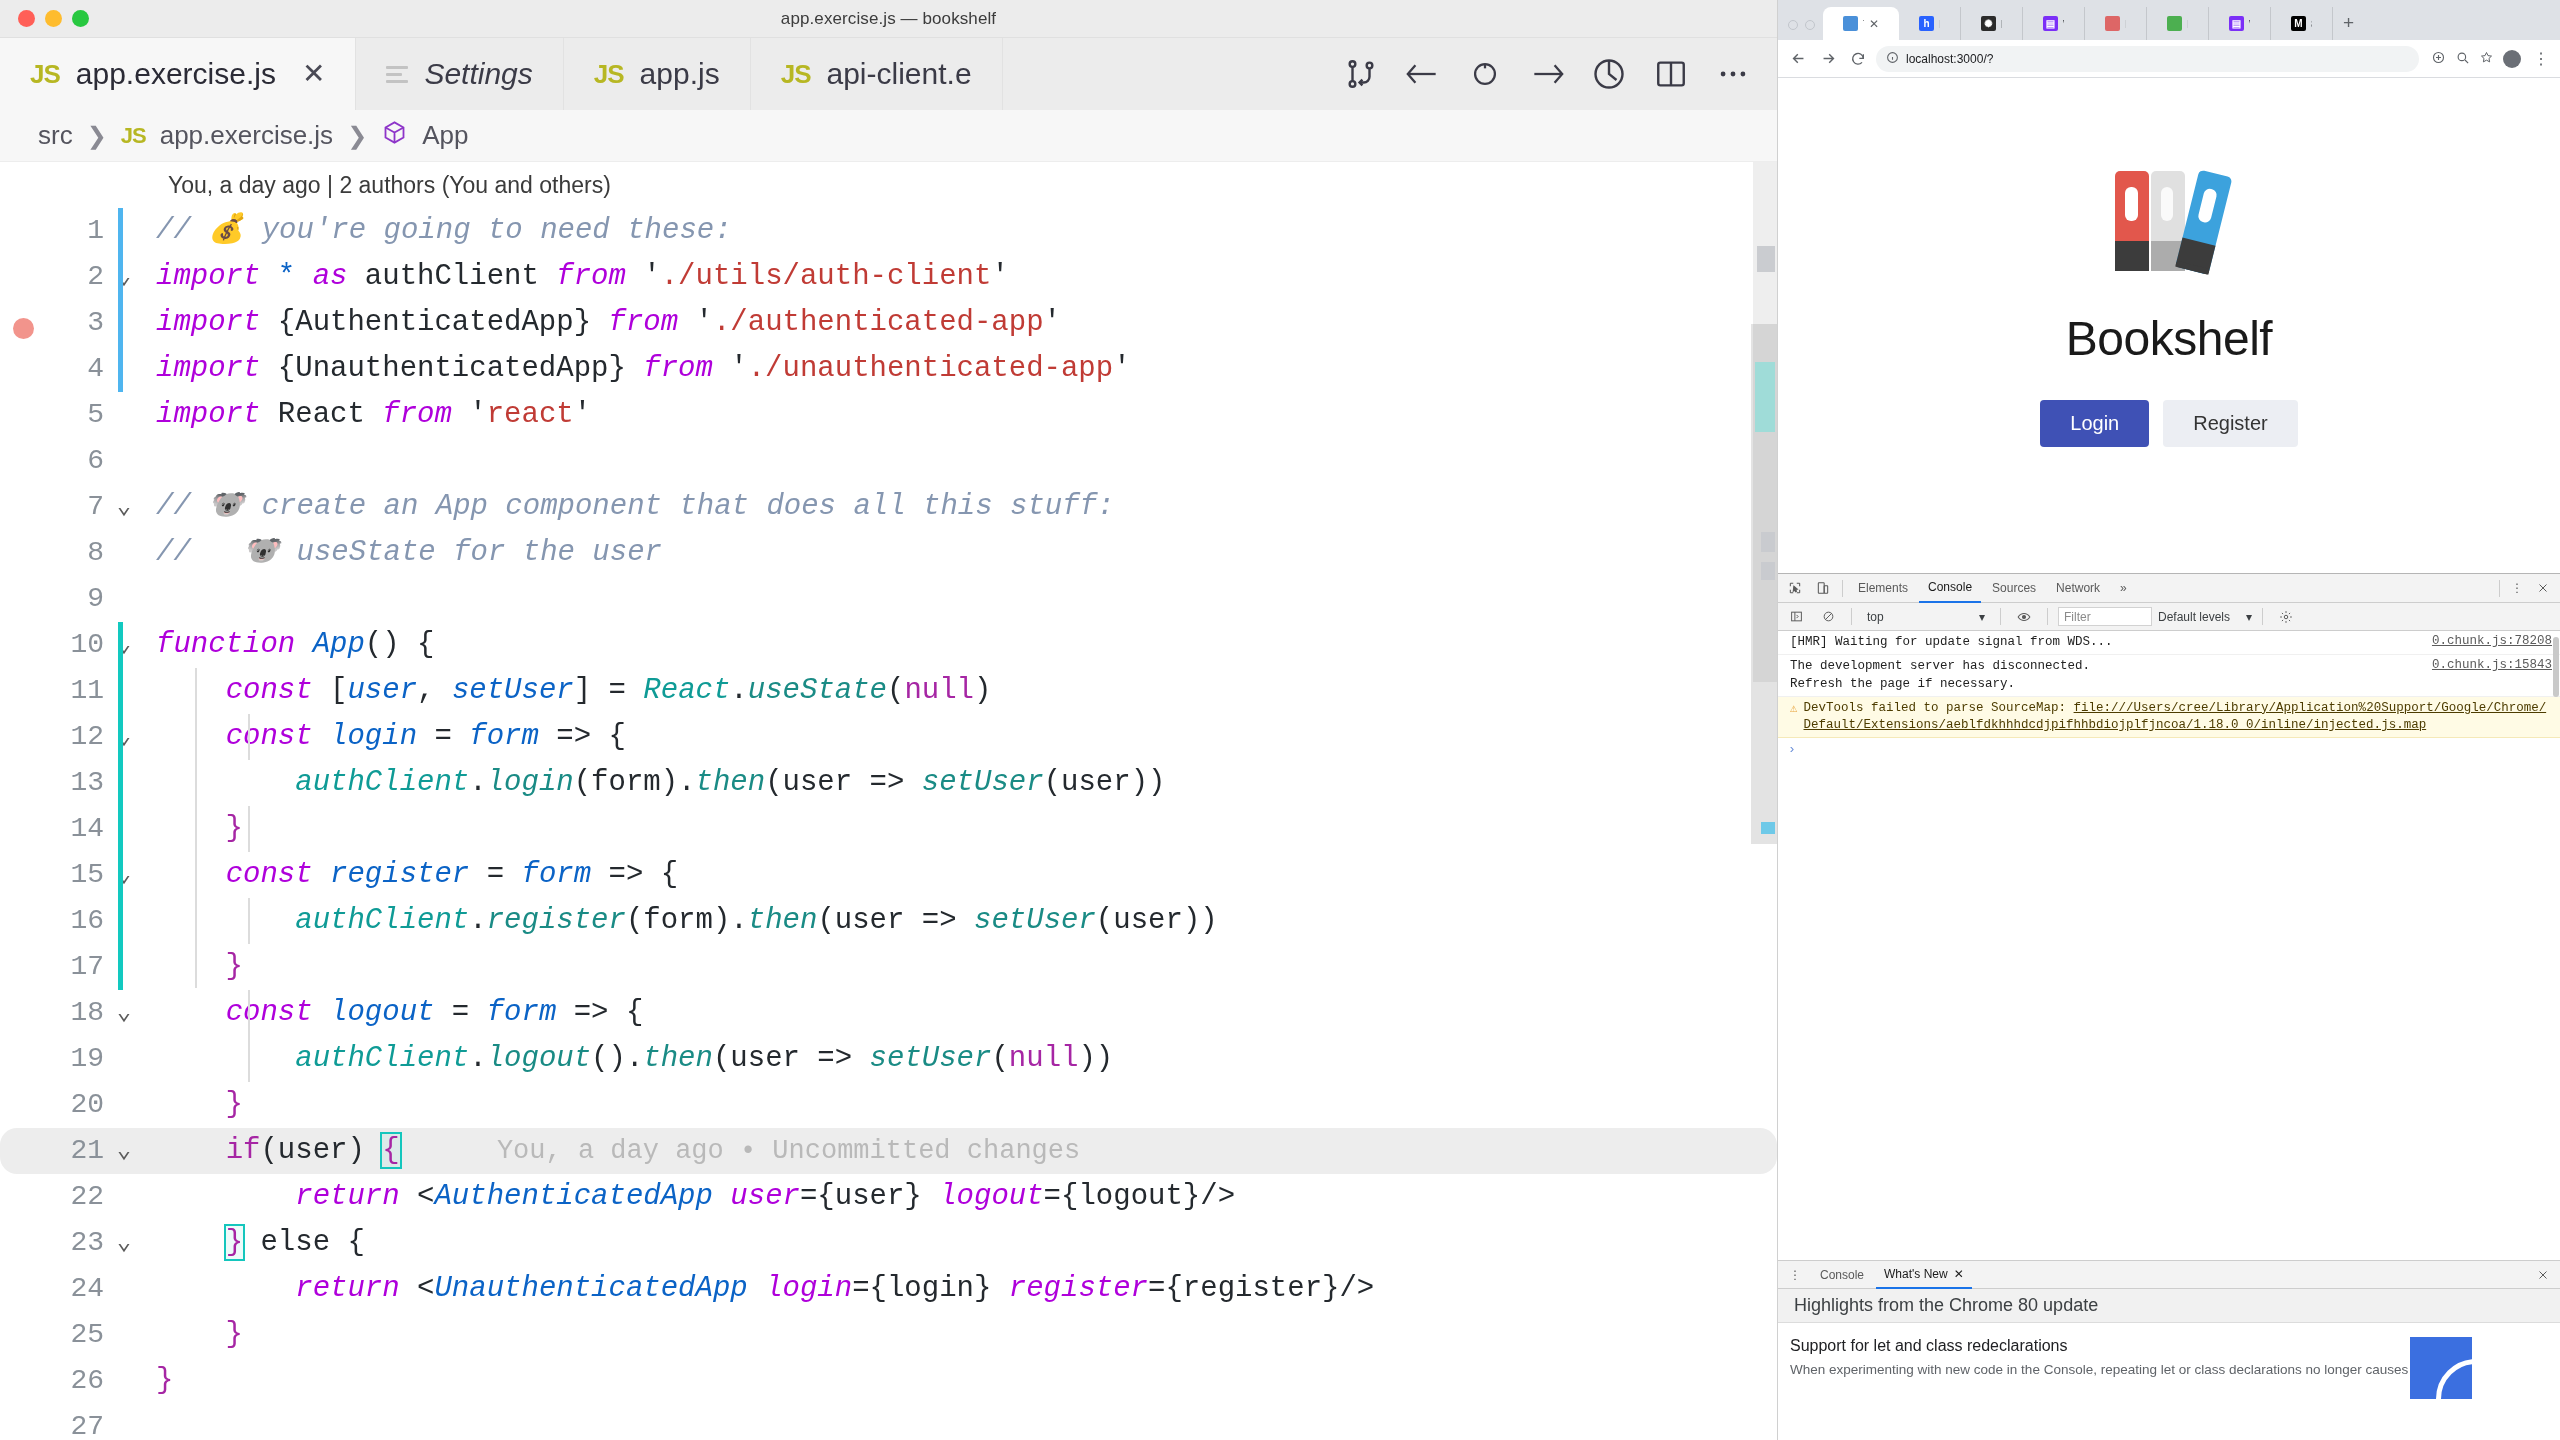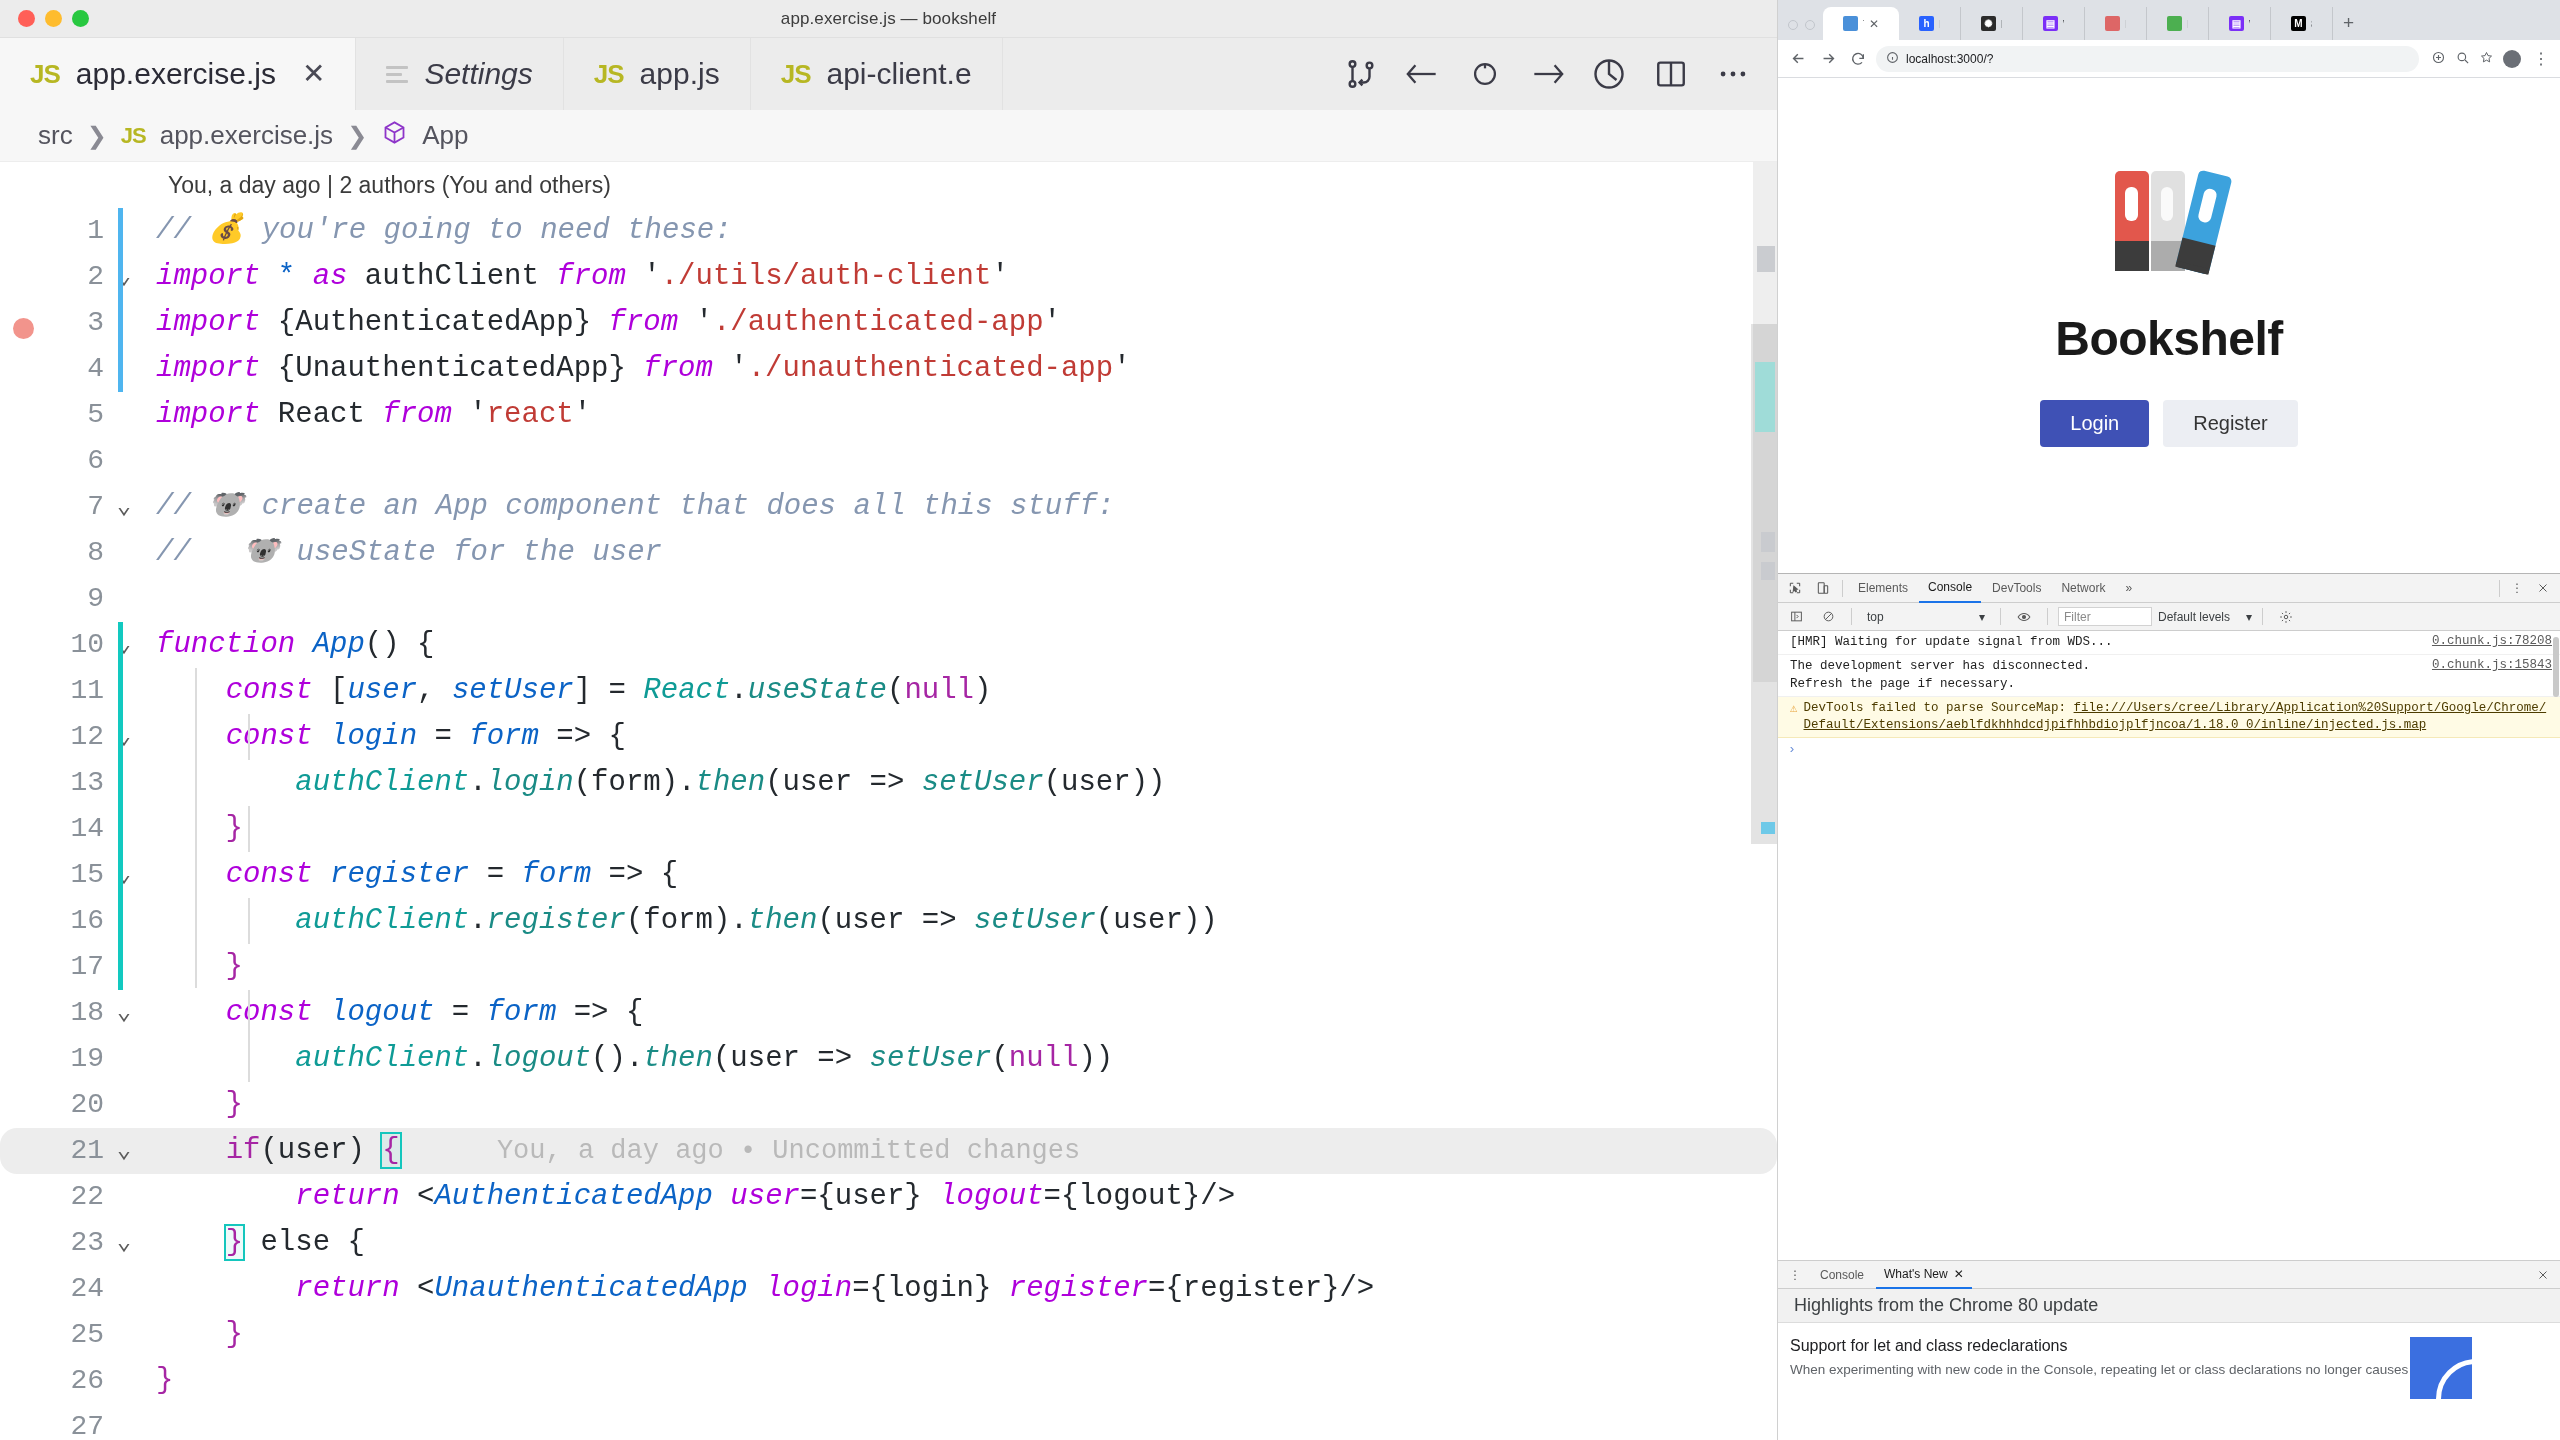--- a/index.html
+++ b/index.html
@@ -201,21 +201,21 @@
   .ch-menu-dots { font-size: 16px; color: #5f6368; padding: 0 3px; }
 
   .ch-viewport {
     background: #ffffff; position: relative;
     height: 495px;
     display: flex; align-items: center; justify-content: center;
   }
   .bookshelf-hero { text-align: center; margin-top: -40px; }
   .books-logo { width: 140px; height: 120px; margin: 0 auto 26px; display:block; }
   .bookshelf-title {
-    font-size: 48px; font-weight: bold; color: #1a1a1a; margin-bottom: 34px;
+    font-size: 48px; font-weight: normal; color: #1a1a1a; margin-bottom: 34px;
     letter-spacing: -.5px;
   }
   .hero-btns { display: flex; gap: 14px; justify-content: center; }
   .btn {
     font-size: 20px; padding: 12px 30px; border-radius: 4px; border: none;
     font-family: "Liberation Sans", sans-serif;
   }
   .btn-primary { background: #3f51b5; color: #fff; }
   .btn-secondary { background: #eceef3; color: #343434; }
 
@@ -581,21 +581,21 @@
         </div>
         <div class="dt-icon-btn">
           <svg width="14" height="14" viewBox="0 0 24 24" fill="none" stroke="currentColor" stroke-width="1.8">
               <rect x="4" y="3" width="10" height="18" rx="1"></rect>
               <rect x="14" y="8" width="6" height="13" rx="1"></rect>
             </svg>
         </div>
         <div class="dt-sep"></div>
         <div class="dt-tab">Elements</div>
         <div class="dt-tab active">Console</div>
-        <div class="dt-tab">DevTools</div>
+        <div class="dt-tab">Sources</div>
         <div class="dt-tab">Network</div>
         <div class="dt-tab">»</div>
         <div class="dt-right">
           <div class="dt-sep"></div>
           <div class="dt-icon-btn">⋮</div>
           <div class="dt-icon-btn">
             <svg width="12" height="12" viewBox="0 0 24 24" stroke="currentColor" stroke-width="2">
                 <path d="M5 5l14 14M19 5L5 19"></path>
               </svg>
           </div>

